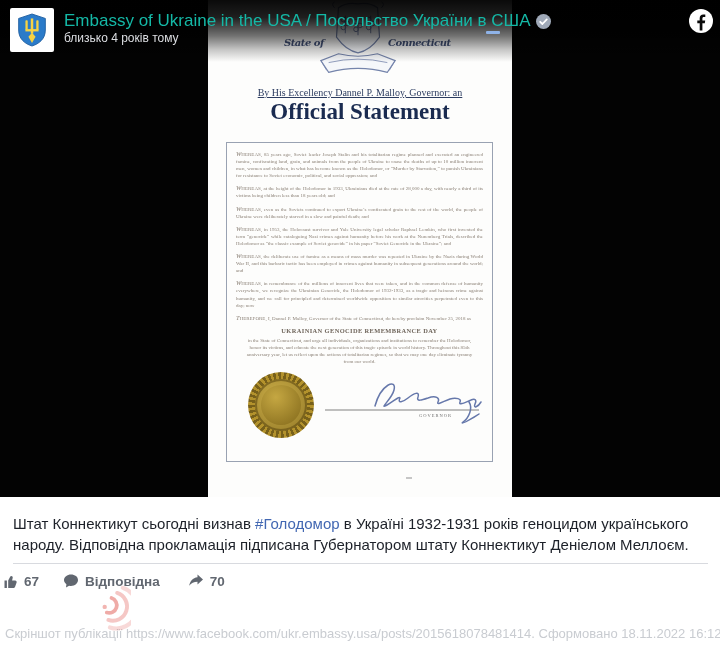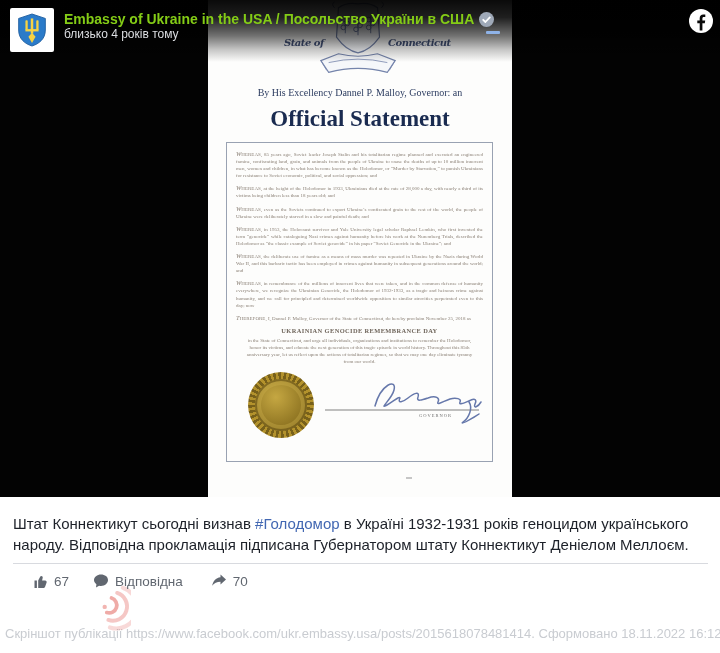--- a/index.html
+++ b/index.html
@@ -11,22 +11,22 @@
 
   
   .doc{position:absolute;left:208px;top:0;width:304px;height:497px;background:#fdfdfc;}
   .doc *{box-sizing:border-box;}
   .crest{position:absolute;left:100px;top:0;width:100px;height:88px;}
   .state-of,.connecticut{position:absolute;top:37px;font-family:"DejaVu Serif",serif;
      font-weight:bold;font-style:italic;font-size:10px;letter-spacing:-.5px;color:#44537a;}
   .state-of{left:76px;}
   .connecticut{left:180px;}
   .byline{position:absolute;left:0;top:87px;width:100%;text-align:center;
-     font-family:"Liberation Serif",serif;font-size:10px;color:#2c3c60;}
-  .doc-title{position:absolute;left:0;top:106px;width:100%;text-align:center;
+     font-family:"Liberation Serif",serif;font-size:10px;color:#2c3c60;text-decoration:underline;}
+  .doc-title{position:absolute;left:0;top:99px;width:100%;text-align:center;
      font-family:"Liberation Serif",serif;font-weight:bold;font-size:23px;color:#1a2b50;}
   .box{position:absolute;left:18px;top:142px;width:267px;height:320px;
      border:1px solid #99a2b2;padding:7px 9px 0;filter:blur(.25px);}
   .box p{font-family:"Liberation Serif",serif;font-size:5px;line-height:7.1px;
      color:#8b8076;text-align:justify;margin:0 0 5px;}
   .box .lead{font-style:italic;font-size:6.4px;}
   .proc-day{font-family:"Liberation Serif",serif;text-align:center;font-weight:bold;
      color:#6e645a;font-size:6.4px;letter-spacing:.4px;margin:2px 0 3px;}
   .closing{text-align:center !important;padding:0 8px;}
   .seal-row{position:relative;height:74px;margin-top:3px;}
@@ -41,36 +41,36 @@
   .page-mark{position:absolute;left:198px;top:477px;width:6px;height:1.5px;background:#c6c6c6;}
 
   
   .header-gradient{position:absolute;left:0;top:0;width:720px;height:62px;
      background:linear-gradient(to bottom, rgba(0,0,0,.96) 0%, rgba(0,0,0,.88) 28%,
        rgba(0,0,0,.55) 58%, rgba(0,0,0,.22) 80%, rgba(0,0,0,0) 100%);}
   .header{position:absolute;left:0;top:0;width:720px;height:58px;}
   .avatar{position:absolute;left:10px;top:8px;width:44px;height:44px;background:#fff;
      border-radius:2px;display:flex;align-items:center;justify-content:center;}
   .head-text{position:absolute;left:64px;top:11px;}
-  .page-name{font-size:14px;font-weight:bold;color:#84cc16;white-space:nowrap;}
+  .page-name{font-size:17px;font-weight:normal;color:#14b8a6;white-space:nowrap;}
   .badge{display:inline-block;vertical-align:-3px;margin-left:5px;}
   .badge-underline{position:absolute;left:486px;top:31px;width:14px;height:2.5px;
      background:#8fb3e8;border-radius:1px;}
   .timestamp{font-size:12px;color:#dcdee2;}
   .fb-logo{position:absolute;left:689px;top:9px;width:24px;height:24px;}
 
   
   .post{position:absolute;left:0;top:497px;width:720px;height:156px;background:#fff;
      border-bottom:1px solid #dcdee3;}
   .post-text{padding:17px 13px 0;}
   .post-text p{margin:0 0 8px;font-size:15px;line-height:20.5px;color:#1d2129;}
   .hashtag{color:#4267b2;text-decoration:none;cursor:pointer;}
   .divider{margin:4px 12px 0 13px;border-top:1px solid #d8dadf;}
   .action-row{position:relative;z-index:3;display:flex;align-items:center;
-     padding:9px 0 0 32px;color:#616770;font-weight:normal;font-size:13.5px;}
+     padding:9px 0 0 2px;color:#616770;font-weight:bold;font-size:13.5px;}
   .action{display:flex;align-items:center;cursor:pointer;}
   .action svg{margin-right:6px;}
   .act-like{margin-right:24px;}
   .act-comment{margin-right:28px;}
   .citation{position:absolute;left:5px;top:129px;z-index:1;white-space:nowrap;
      font-size:13px;color:#c9ccd1;}
   .waves{position:absolute;left:97px;top:88px;z-index:2;opacity:.55;}
 </style>
 </head>
 <body>

